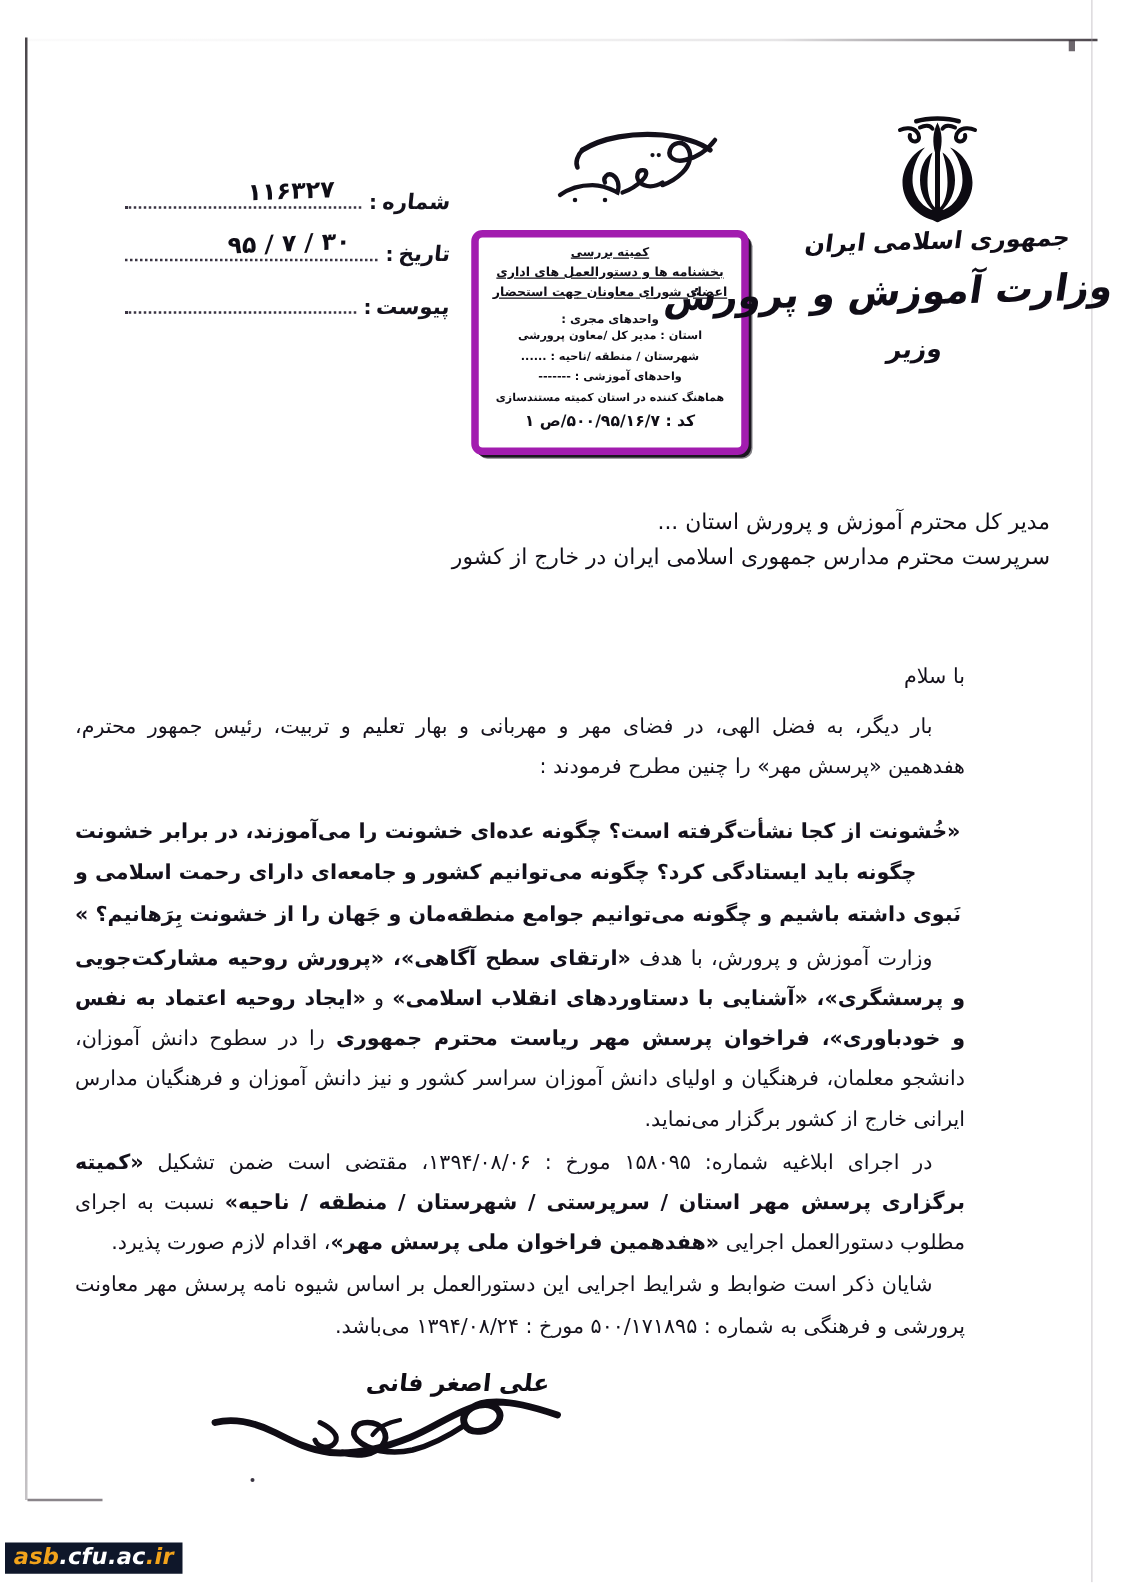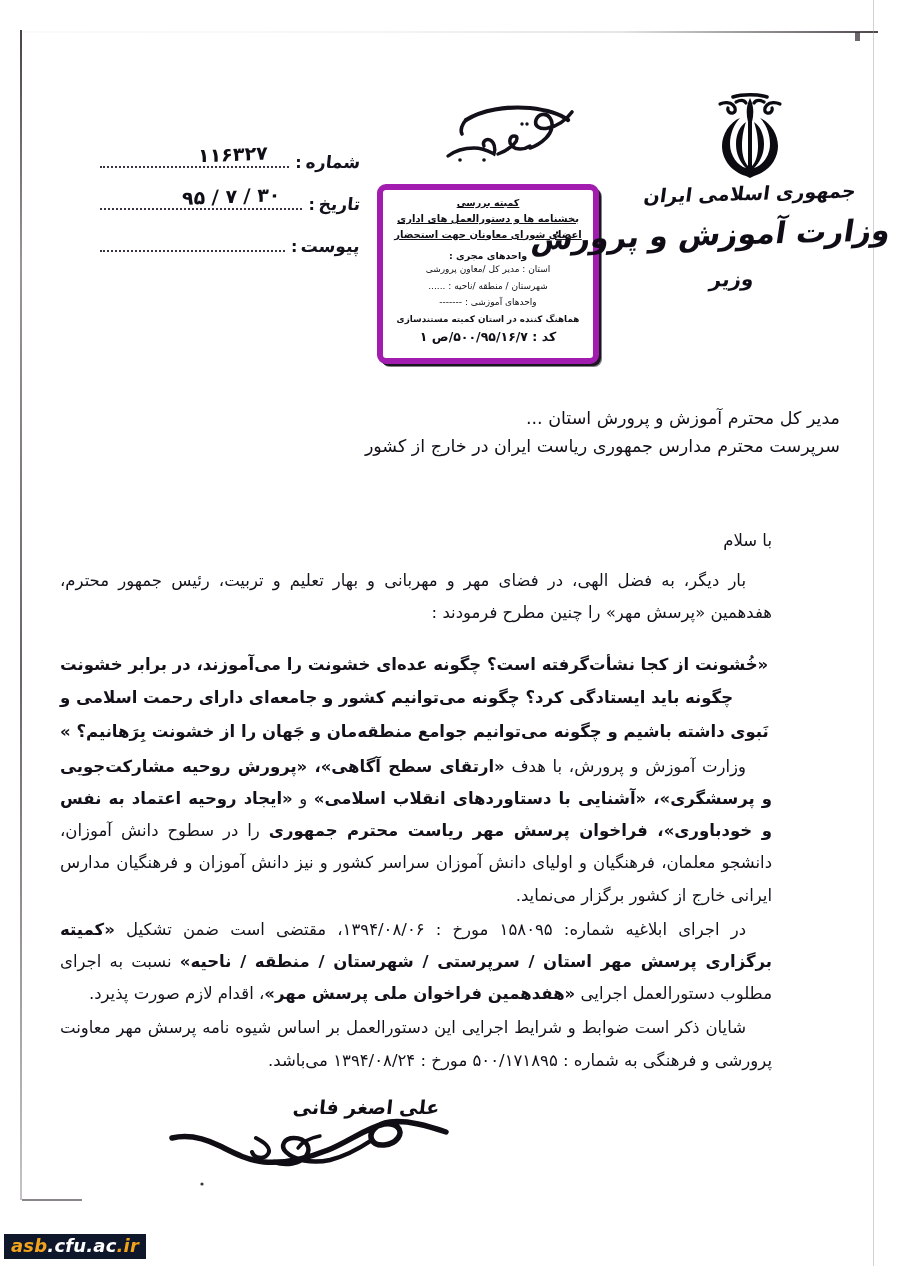--- a/index.html
+++ b/index.html
@@ -161,21 +161,21 @@
   }
   .stamp-exec {
     font-size: 9.5px;
     font-weight: 700;
     text-align: center;
     margin-top: 8px;
     letter-spacing: .2px;
   }
   .stamp-line {
     font-size: 9px;
-    font-weight: 400;
+    font-weight: 700;
     line-height: 1.85;
     text-align: center;
     letter-spacing: .1px;
   }
   .stamp-coord {
     font-size: 8.8px;
     font-weight: 700;
     margin-top: 3px;
     letter-spacing: .1px;
   }
@@ -405,21 +405,21 @@
   </div>
 
   <div class="ministry">
     <div class="m-country">جمهوری اسلامی ایران</div>
     <div class="m-name">وزارت آموزش و پرورش</div>
     <div class="m-role">وزیر</div>
   </div>
 
   <div class="addressees">
     <div class="addressee">مدیر کل محترم آموزش و پرورش استان ...</div>
-    <div class="addressee">سرپرست محترم مدارس جمهوری ریاست ایران در خارج از کشور</div>
+    <div class="addressee">سرپرست محترم مدارس جمهوری اسلامی ایران در خارج از کشور</div>
   </div>
 
   <div class="body-wrap">
 
     <p class="para greet">با سلام</p>
 
     <p class="para indent">بار دیگر، به فضل الهی، در فضای مهر و مهربانی و بهار تعلیم و تربیت، رئیس جمهور محترم، هفدهمین «پرسش مهر» را چنین مطرح فرمودند :</p>
 
     <p class="quote-para">«خُشونت از کجا نشأت‌گرفته است؟ چگونه عده‌ای خشونت را می‌آموزند، در برابر خشونت چگونه باید ایستادگی کرد؟ چگونه می‌توانیم کشور و جامعه‌ای دارای رحمت اسلامی و نَبوی داشته باشیم و چگونه می‌توانیم جوامع منطقه‌مان و جَهان را از خشونت بِرَهانیم؟ »</p>
 

